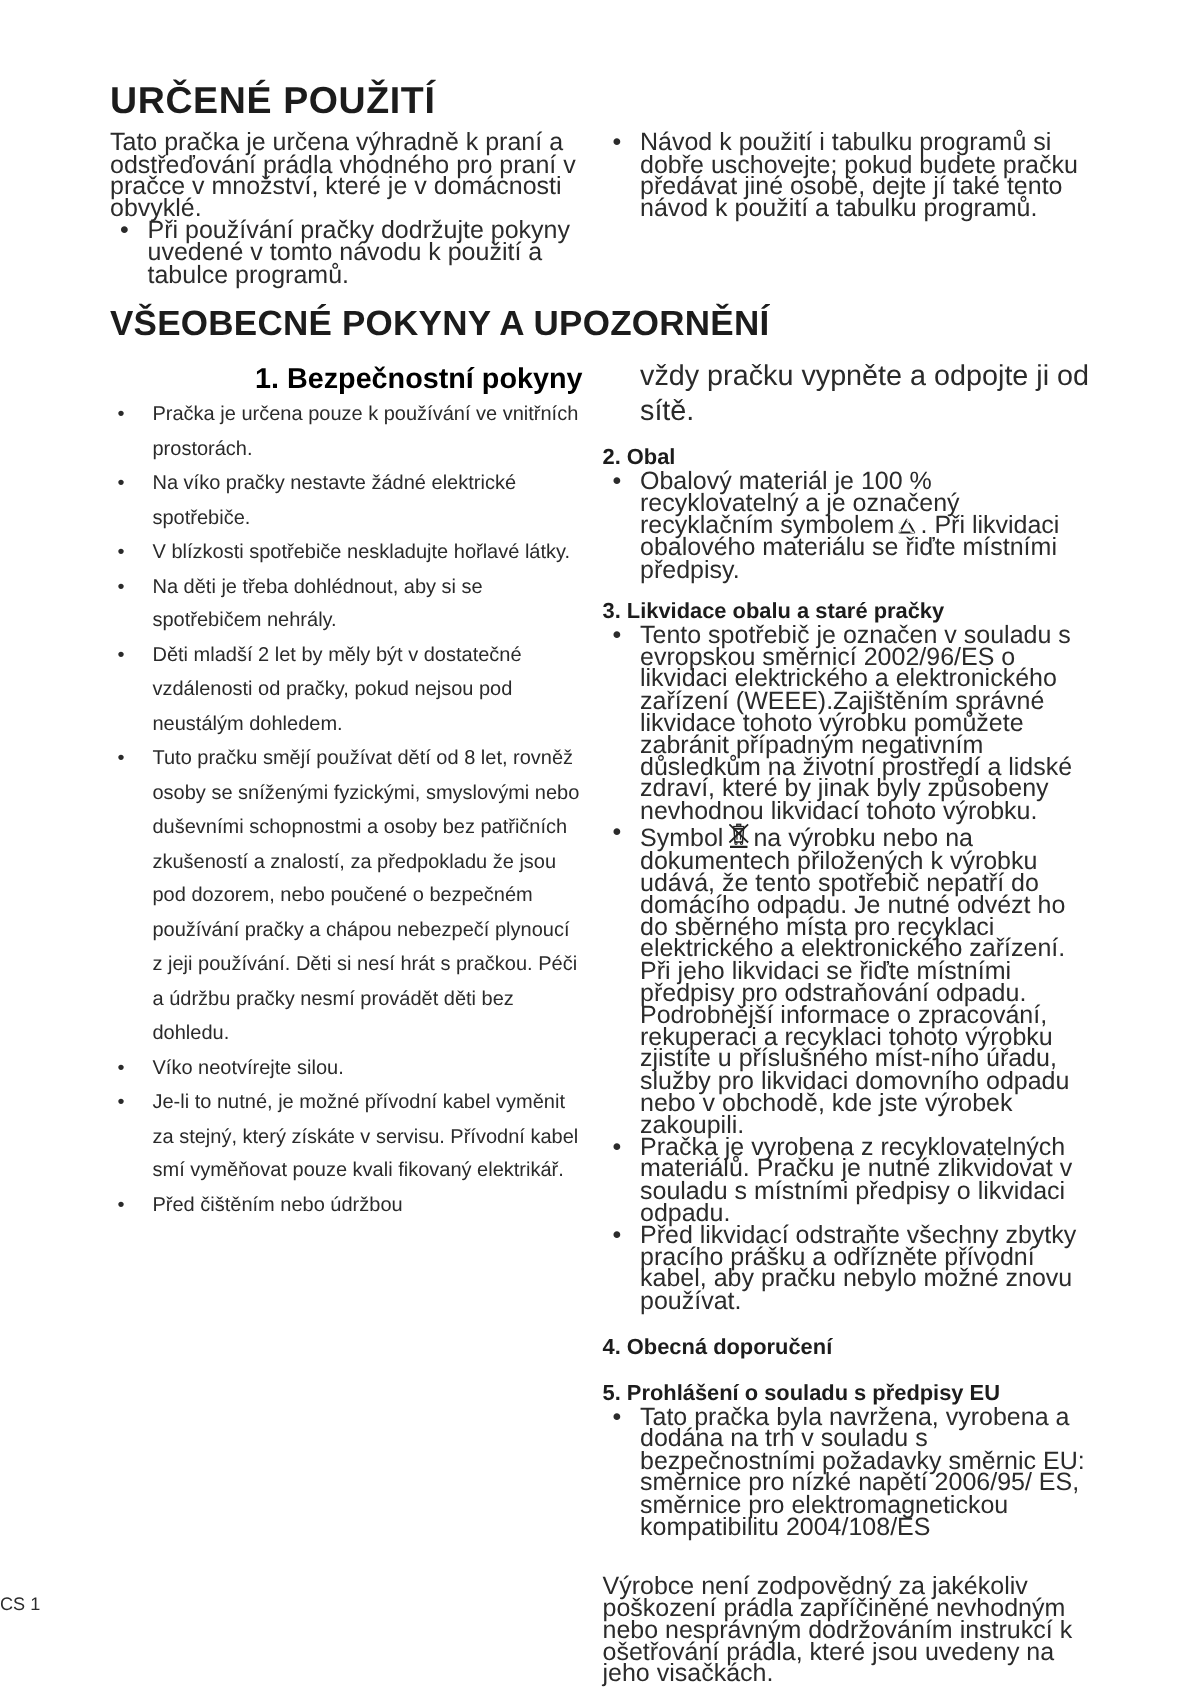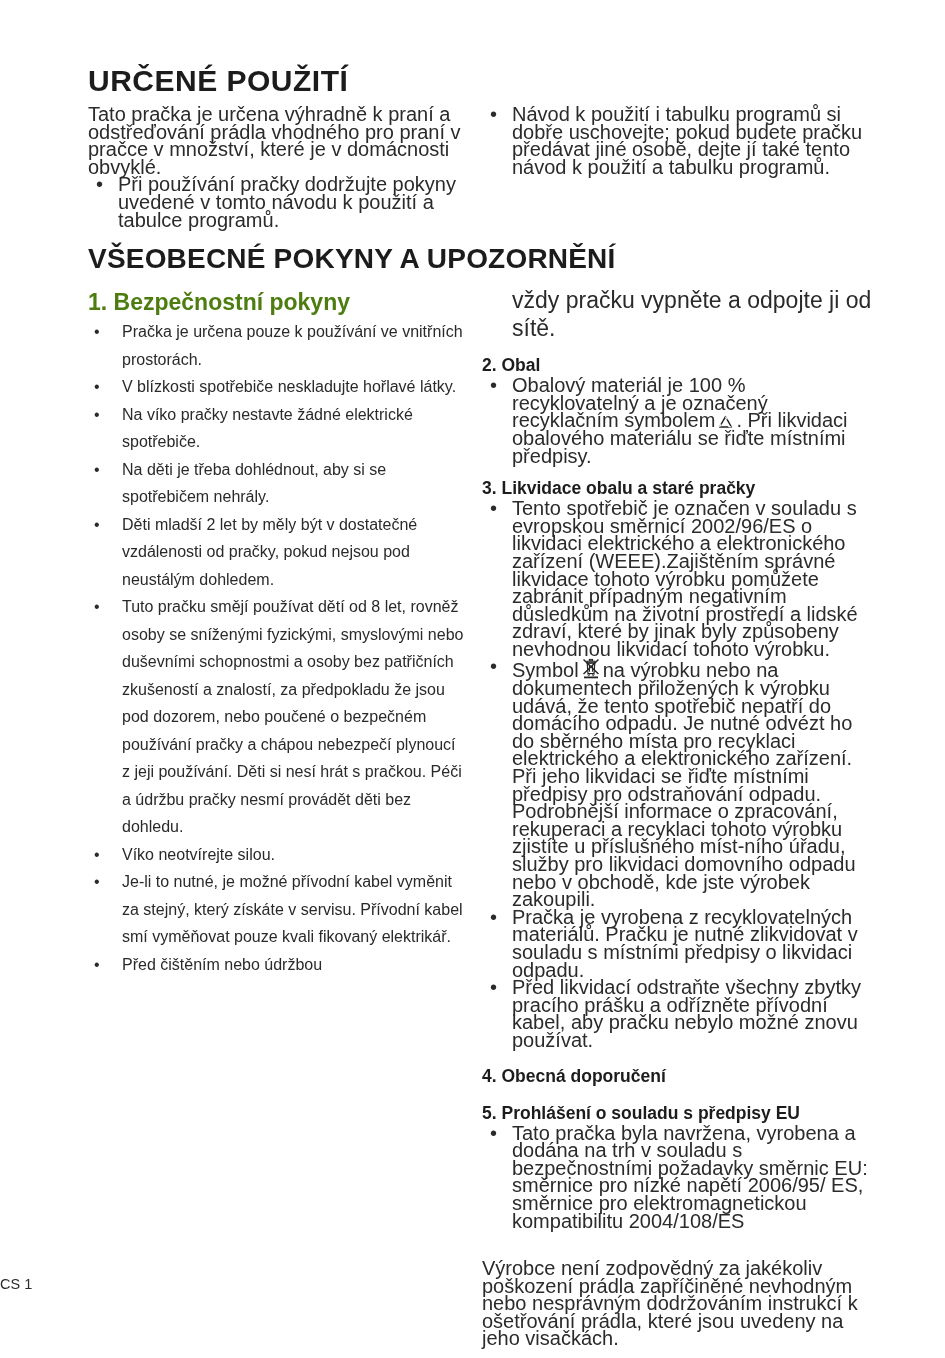--- a/index.html
+++ b/index.html
@@ -30,21 +30,21 @@
   }
   ul.blt.sm li{padding-left:30px;}
   ul.blt.sm li::before{left:8px;}
   .mt2{margin-top:2px;}
   
   h2.gen-title{
     font-size:28px;font-weight:bold;letter-spacing:.2px;
     margin:14px 0 10px 0;color:#1c1c1c;
   }
   
-  h3.s1{font-size:23px;font-weight:bold;margin:4px 0 2px 0;color:#4d7c0f;}
+  h3.s1{font-size:23px;font-weight:bold;margin:4px 0 2px 0;color:#000000;text-align:right;}
   .big{font-size:16px;line-height:27.5px;color:#2a2a2a;}
   ul.blt.big li{padding-left:34px;}
   ul.blt.big li::before{left:6px;}
   .big-cont{font-size:23px;line-height:27.5px;color:#2a2a2a;padding-left:30px;margin-top:2px;}
   
   h4.sec{font-size:17.5px;font-weight:bold;margin:13px 0 1px 0;color:#1c1c1c;}
   h4.sec.sp{margin-top:16px;}
   .disclaimer{margin-top:30px;}
   
   .inl-icon{display:inline-block;vertical-align:-2px;margin:0 3px;}
@@ -83,22 +83,22 @@
     </section>
 
     <h2 class="gen-title">VŠEOBECNÉ POKYNY A UPOZORNĚNÍ</h2>
 
     <div class="cols">
 
       <div class="col-l">
         <h3 class="s1">1. Bezpečnostní pokyny</h3>
         <ul class="blt big">
           <li>Pračka je určena pouze k používání ve vnitřních prostorách.</li>
+          <li>Na víko pračky nestavte žádné elektrické spotřebiče.</li>
           <li>V blízkosti spotřebiče neskladujte hořlavé látky.</li>
-          <li>Na víko pračky nestavte žádné elektrické spotřebiče.</li>
           <li>Na děti je třeba dohlédnout, aby si se spotřebičem nehrály.</li>
           <li>Děti mladší 2 let by měly být v dostatečné vzdálenosti od pračky, pokud nejsou pod neustálým dohledem.</li>
           <li>Tuto pračku smějí používat dětí od 8 let, rovněž osoby se sníženými fyzickými, smyslovými nebo duševními schopnostmi a osoby bez patřičních zkušeností a znalostí, za předpokladu že jsou pod dozorem, nebo poučené o bezpečném používání pračky a chápou nebezpečí plynoucí z jeji používání. Děti si nesí hrát s pračkou. Péči a údržbu pračky nesmí provádět děti bez dohledu.</li>
           <li>Víko neotvírejte silou.</li>
           <li>Je-li to nutné, je možné přívodní kabel vyměnit za stejný, který získáte v servisu. Přívodní kabel smí vyměňovat pouze kvali fikovaný elektrikář.</li>
           <li>Před čištěním nebo údržbou</li>
         </ul>
       </div>
 
       <div class="col-r">

